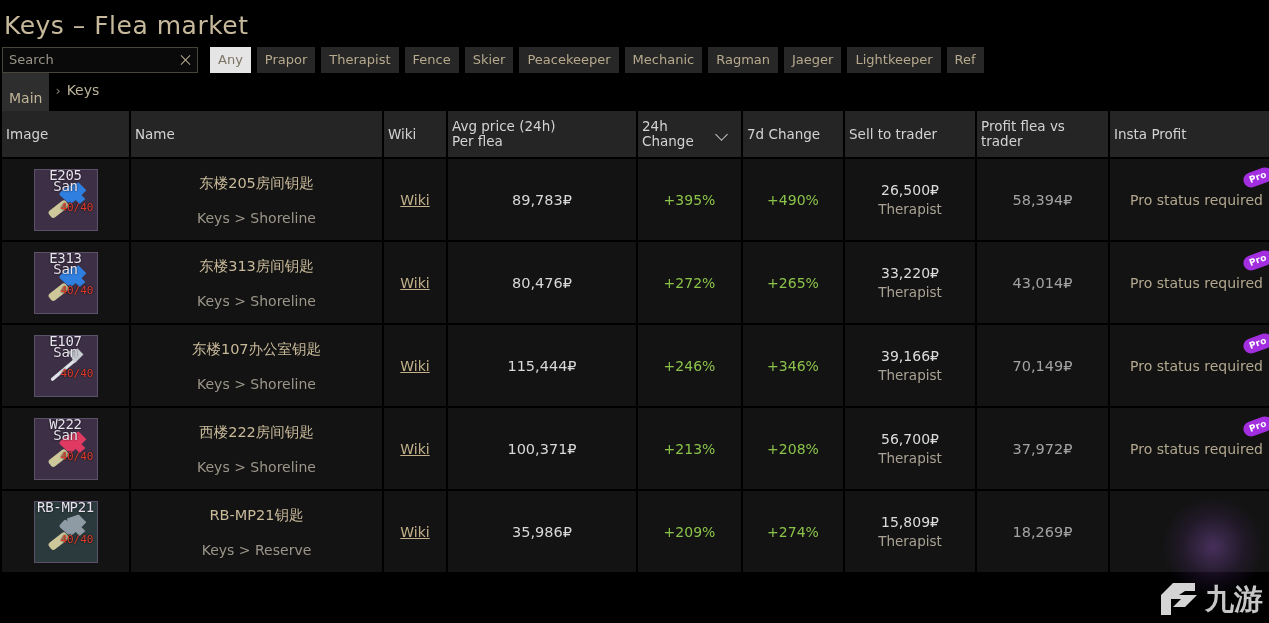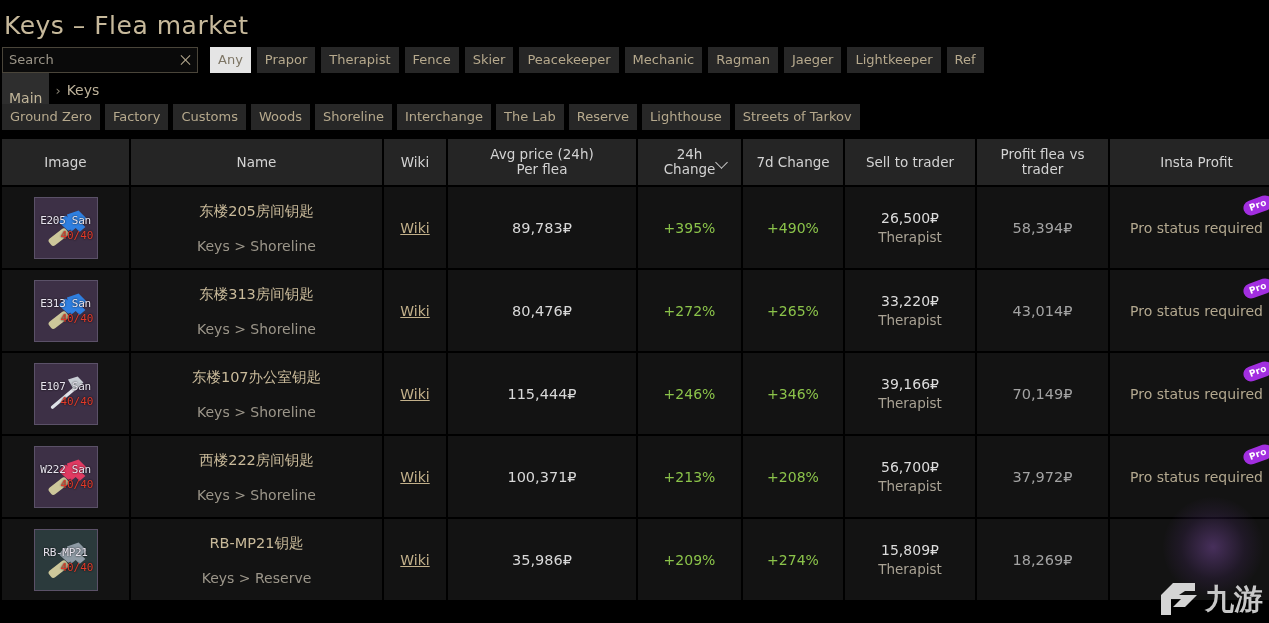--- a/index.html
+++ b/index.html
@@ -112,21 +112,21 @@
     width: 1269px;
     border-collapse: separate;
     border-spacing: 2px 2px;
     table-layout: fixed;
   }
   .table th {
     background: #252525;
     color: #d3d3d3;
     font-size: 13.5px;
     font-weight: 400;
-    text-align: center;
+    text-align: left;
     height: 46px;
     padding: 2px 4px;
     line-height: 15px;
     vertical-align: middle;
     position: relative;
   }
   .table td {
     background: #131313;
     height: 81px;
     padding: 2px 4px;
@@ -155,22 +155,22 @@
   .item-thumb {
     width: 64px; height: 62px;
     margin: 0 auto;
     position: relative;
     border: 1px solid #5b5168;
     background: #3a2f41;
     overflow: hidden;
   }
   .thumb-label {
     position: absolute;
-    top: 17px; left: 0; right: 0;
-    font-size: 11px;
+    top: 0; left: 0; right: 0;
+    font-size: 14px;
     color: #e8e4ee;
     text-align: center;
     line-height: 11px;
     font-family: "DejaVu Sans Mono", "Liberation Mono", monospace;
     letter-spacing: -0.3px;
     z-index: 3;
     text-shadow: 0 0 2px #000;
   }
   .thumb-count {
     position: absolute;
@@ -275,34 +275,20 @@
         <span class="chip">Ref</span>
       </div>
   </div>
 
   <div class="breadcrumb">
     <span class="crumb-active">Main</span>
     <span class="crumb-sep">›</span>
     <span class="crumb-text">Keys</span>
   </div>
 
-  <div class="map-row">
-    <div id="map-chips" style="display:flex;align-items:center;gap:5px;">
-        <span class="chip">Ground Zero</span>
-        <span class="chip">Factory</span>
-        <span class="chip">Customs</span>
-        <span class="chip">Woods</span>
-        <span class="chip">Shoreline</span>
-        <span class="chip">Interchange</span>
-        <span class="chip">The Lab</span>
-        <span class="chip">Reserve</span>
-        <span class="chip">Lighthouse</span>
-        <span class="chip">Streets of Tarkov</span>
-      </div>
-  </div>
 
   <table class="table">
     <colgroup>
       <col style="width:127px">
         <col style="width:251px">
         <col style="width:62px">
       <col style="width:188px">
         <col style="width:103px">
         <col style="width:100px">
       <col style="width:130px">

